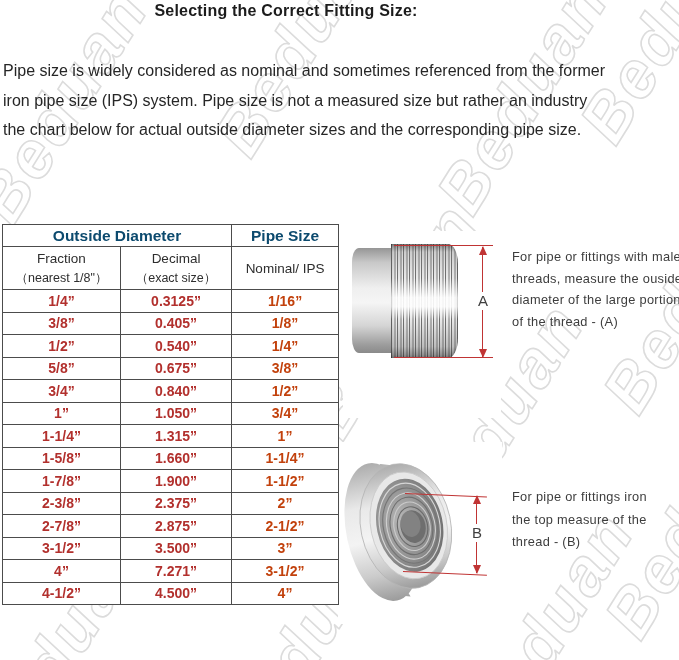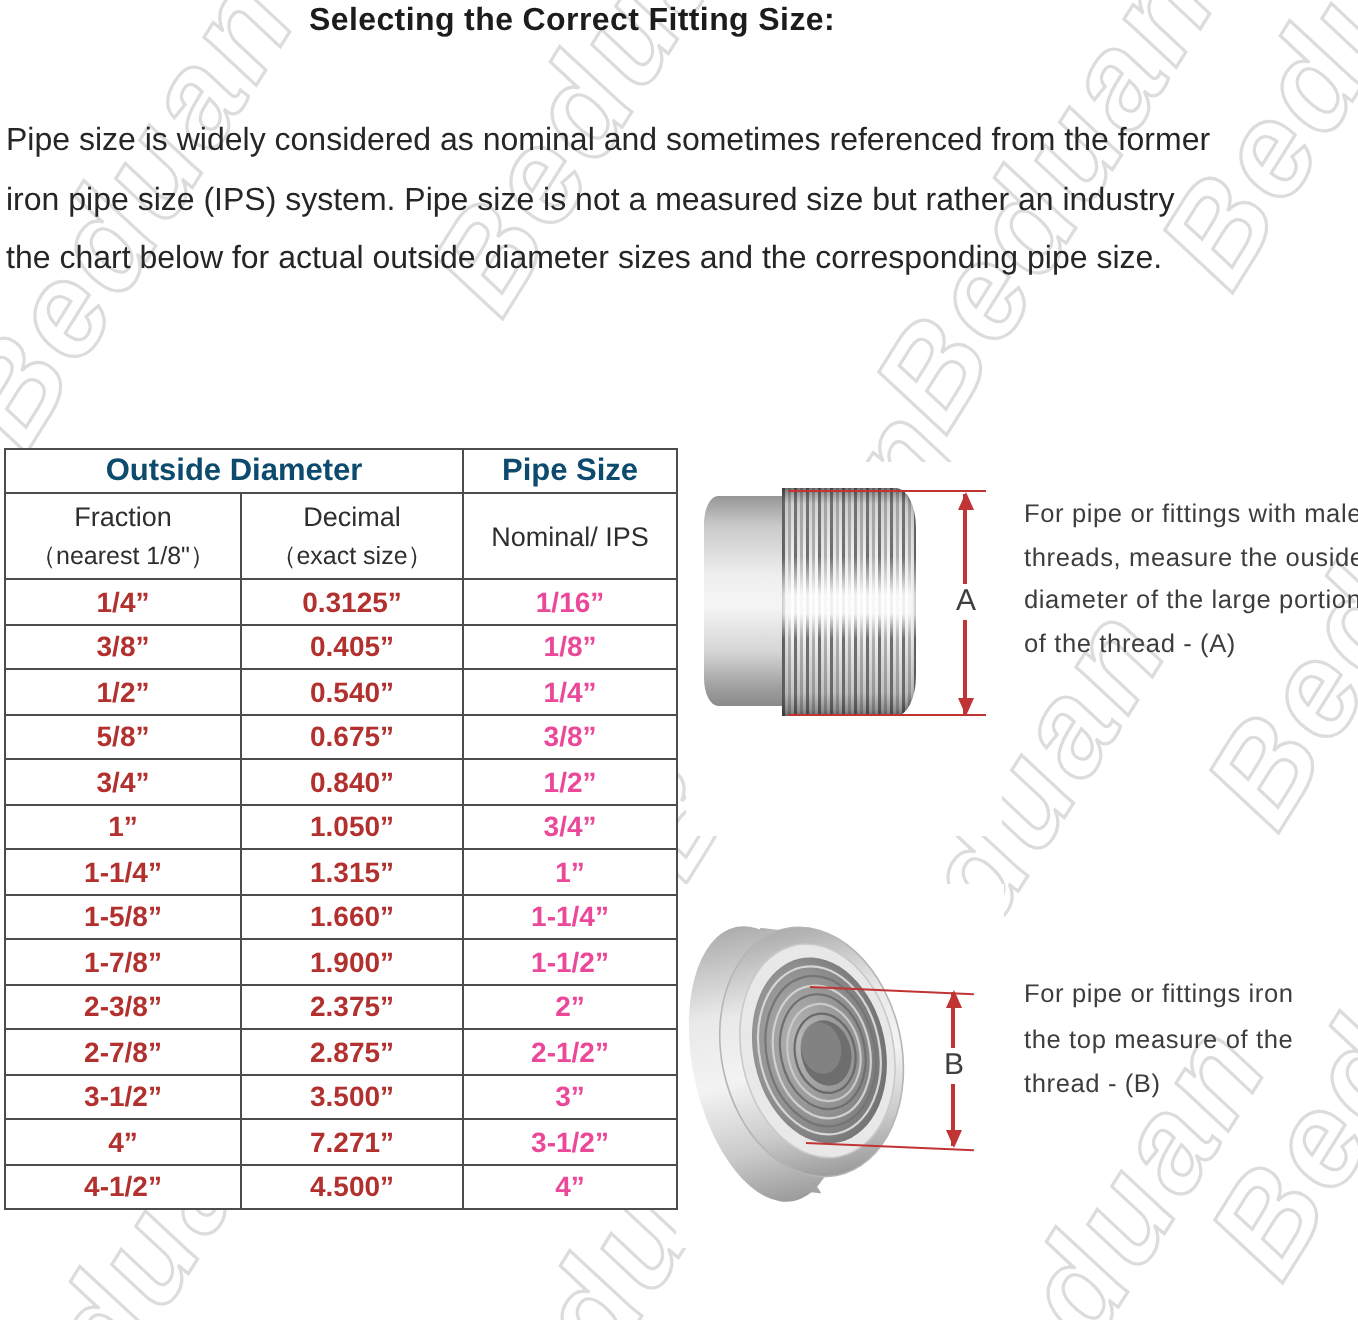--- a/index.html
+++ b/index.html
@@ -35,21 +35,21 @@
   }
   table.size-table th,table.size-table td{
     border:1px solid var(--table_border);text-align:center;padding:0;vertical-align:middle;
   }
   th.h1{height:21px;font-size:15.5px;font-weight:bold;color:#0c4a6e;}
   th.h2{height:42px;font-weight:normal;vertical-align:top;padding-top:3px;color:#2e2e2e;}
   th.h2 .hname{font-size:13.5px;line-height:19px;}
   th.h2 .hnote{font-size:12.5px;line-height:20px;}
   td{height:21.5px;font-size:14px;font-weight:bold;}
   td.red{color:var(--accent_red);}
-  td.dark{color:#ec4899;}
+  td.dark{color:#c2410c;}
   
   .whitebox{position:absolute;z-index:1;background:#fff;}
   .box-male{left:343px;top:231px;width:158px;height:187px;}
   .box-female{left:338px;top:442px;width:164px;height:182px;}
   .male-body{
     position:absolute;z-index:2;left:352px;top:248px;width:41px;height:105px;
     background:linear-gradient(180deg,#969696 0%,#c9c9c9 14%,#efefef 38%,#f5f5f5 52%,#d5d5d5 74%,#9d9d9d 92%,#8a8a8a 100%);
     border-radius:7px 0 0 7px/14px 0 0 14px;
   }
   .male-threads{

